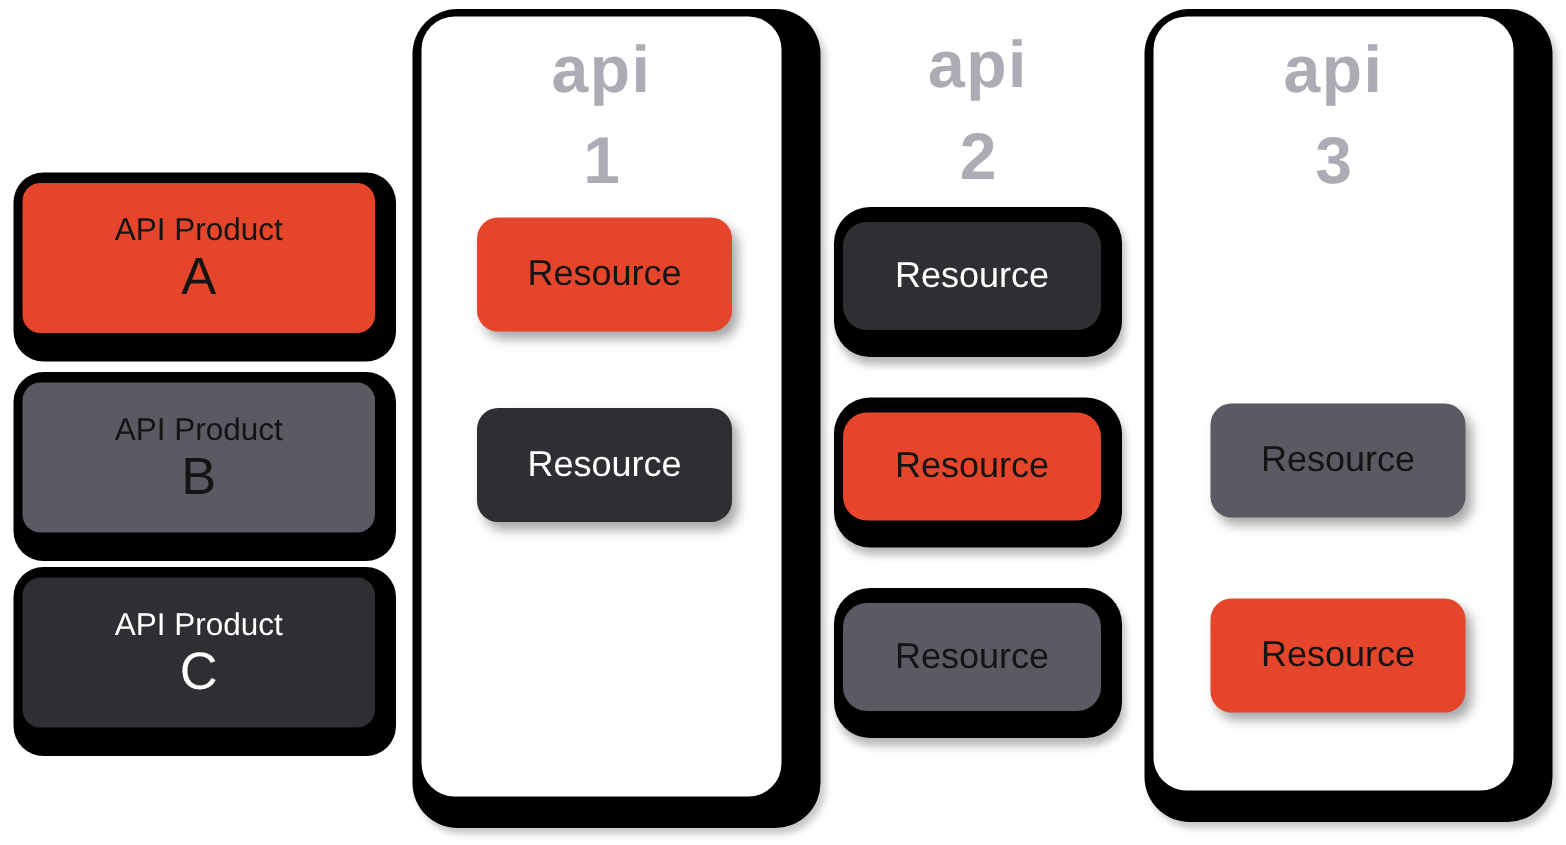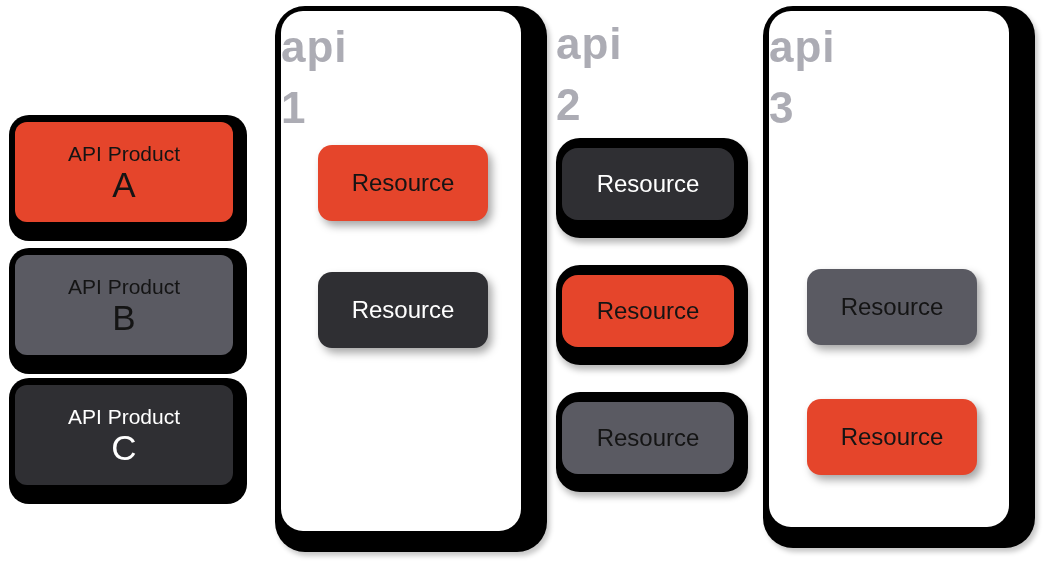--- a/index.html
+++ b/index.html
@@ -4,40 +4,40 @@
 <style>
   html,body { margin:0; padding:0; background:#ffffff; }
   body { font-family:"Liberation Sans", sans-serif; }
   .canvas { position:relative; width:1044px; height:563px; background:#ffffff; overflow:hidden; }
 
   
   .blackwrap { position:absolute; background:#000000; }
 
   
   .prod-wrap { border-radius:20px; padding:7px 14px 19px 6px; }
-  .prod { width:218px; height:100px; border-radius:12px;
+  .prod { width:235px; height:100px; border-radius:12px;
           display:flex; flex-direction:column; align-items:center; justify-content:center; gap:2px; }
   .prod .t1 { font-size:21px; line-height:1.1; }
   .prod .t2 { font-size:35px; line-height:1; }
 
   
   .fill-red  { background:#E5452B; }
   .fill-gray { background:#5A5A62; }
   .fill-dark { background:#2F2F33; }
   .text-black{ color:#141414; }
   .text-white{ color:#ffffff; }
 
   
   .cont-wrap { border-radius:30px; padding:5px 26px 21px 6px; box-shadow:3px 4px 5px rgba(0,0,0,.22); }
   .cont-inner { position:relative; background:#ffffff; border-radius:22px; width:240px; }
   .h-api1 { height:520px; }
   .h-api3 { height:516px; }
 
   
-  .api-label { position:absolute; color:#ACACB4; font-weight:bold; }
+  .api-label { position:absolute; text-align:center; color:#ACACB4; font-weight:bold; }
   .api-label.inside { left:0; right:0; top:14px; }
   .api-name   { font-size:44px; line-height:1; letter-spacing:1px; }
   .api-number { font-size:44px; line-height:1; margin-top:17px; }
 
   
   .res { position:absolute; width:170px; height:76px; border-radius:14px;
          display:flex; align-items:center; justify-content:center; font-size:24px;
          box-shadow:4px 5px 8px rgba(0,0,0,.35); }
 
   

